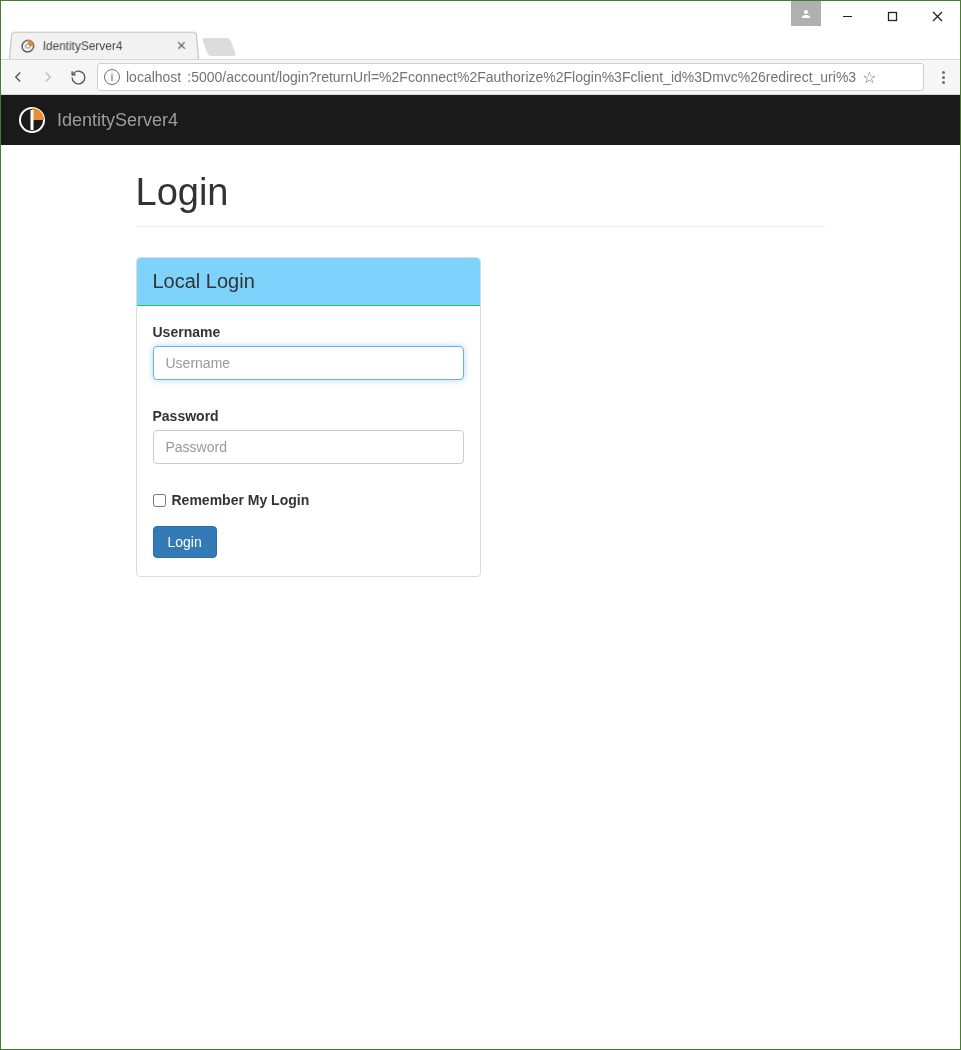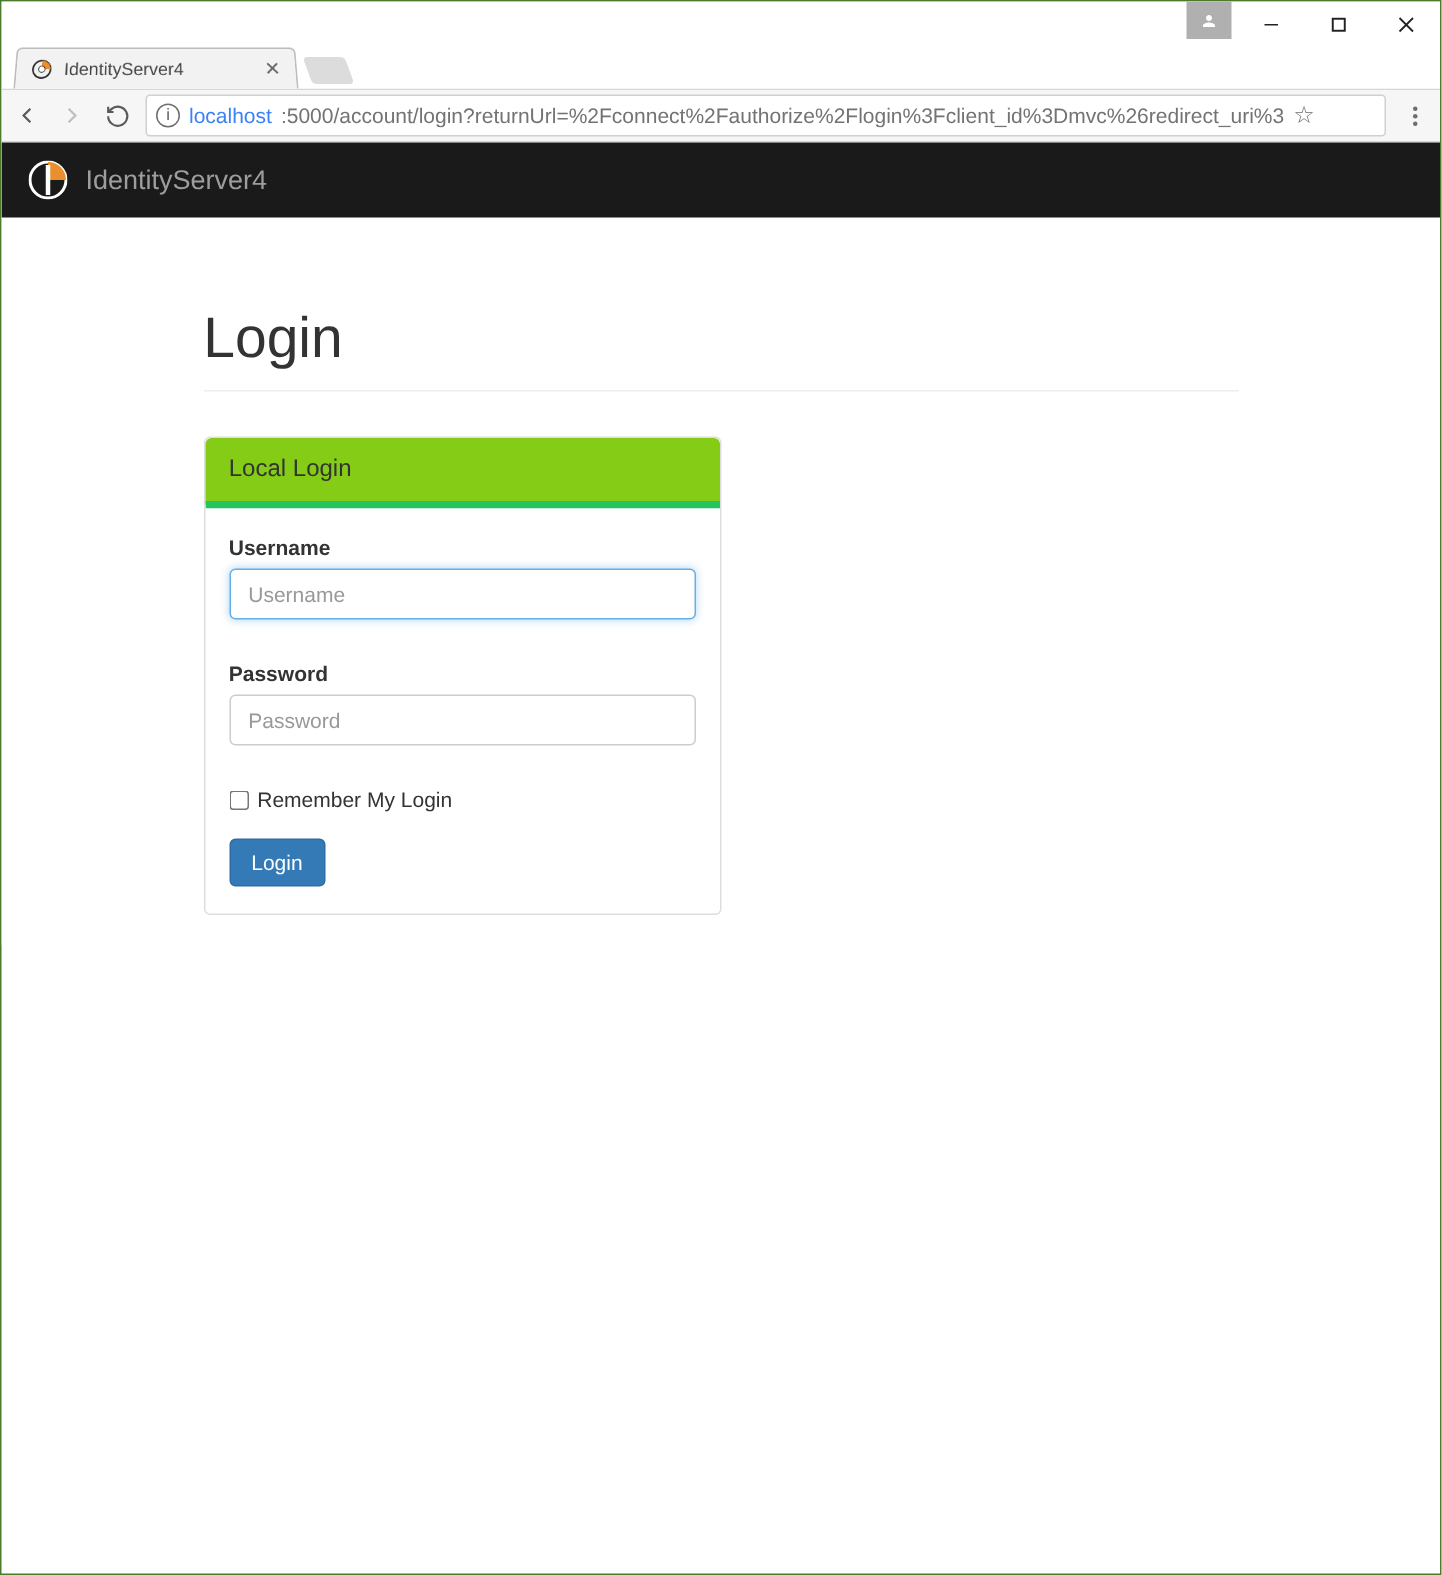--- a/index.html
+++ b/index.html
@@ -116,21 +116,21 @@
       white-space: nowrap;
     }
     .info-icon {
       width: 16px; height: 16px;
       border: 1px solid #6e6e6e;
       border-radius: 50%;
       display: flex; align-items: center; justify-content: center;
       font-size: 11px; color: #5a5a5a;
       flex-shrink: 0;
     }
-    .url-host { color: #3b82f6; }
+    .url-host { color: #737373; }
     .url-rest { color: #737373; overflow: hidden; text-overflow: clip; }
     .star-icon { color: #6e6e6e; font-size: 16px; flex-shrink: 0; cursor: pointer; }
     .menu-dots {
       width: 22px;
       display: flex; flex-direction: column; align-items: center; justify-content: center;
       gap: 2px; cursor: pointer;
     }
     .menu-dots span { width: 3px; height: 3px; background: #6e6e6e; border-radius: 50%; }
 
     
@@ -142,43 +142,43 @@
       align-items: center;
       padding: 0 18px;
       gap: 12px;
     }
     .brand-logo { width: 26px; height: 26px; flex-shrink: 0; }
     .brand-text { color: #9d9d9d; font-size: 18px; font-weight: 400; }
 
     .container {
       max-width: 730px;
       margin: 0 auto;
-      padding: 60px 20px 20px 20px;
+      padding: 26px 20px 20px 20px;
     }
     .page-title {
       font-size: 38px;
       color: #333;
       font-weight: 400;
       padding-bottom: 12px;
       border-bottom: 1px solid #eee;
       margin-bottom: 30px;
     }
     .panel {
       width: 345px;
       border: 1px solid #ddd;
       border-radius: 4px;
     }
     .panel-heading {
       padding: 12px 16px;
-      background: #84cc16;
-      border-bottom: 5px solid #22c55e;
+      background: #7dd3fc;
+      border-bottom: 1px solid #22c55e;
       border-top-left-radius: 4px;
       border-top-right-radius: 4px;
       color: #333;
-      font-size: 16px;
+      font-size: 20px;
     }
     .panel-body { padding: 18px 16px; }
     .form-group { margin-bottom: 28px; }
     .form-label {
       display: block;
       font-weight: 700;
       font-size: 14px;
       color: #333;
       margin-bottom: 6px;
     }
@@ -196,21 +196,21 @@
     .form-control.focus {
       border-color: #66afe9;
       box-shadow: 0 0 6px rgba(102,175,233,.5);
     }
     .form-control::placeholder { color: #999; }
     .checkbox-row {
       display: flex; align-items: center; gap: 6px;
       margin-bottom: 18px;
     }
     .checkbox-row input { width: 13px; height: 13px; }
-    .checkbox-row label { font-weight: 400; font-size: 14px; color: #333; }
+    .checkbox-row label { font-weight: 700; font-size: 14px; color: #333; }
     .btn-primary {
       background: #337ab7;
       border: 1px solid #2e6da4;
       color: #fff;
       padding: 7px 14px;
       font-size: 14px;
       border-radius: 4px;
       cursor: pointer;
     }
   </style>

